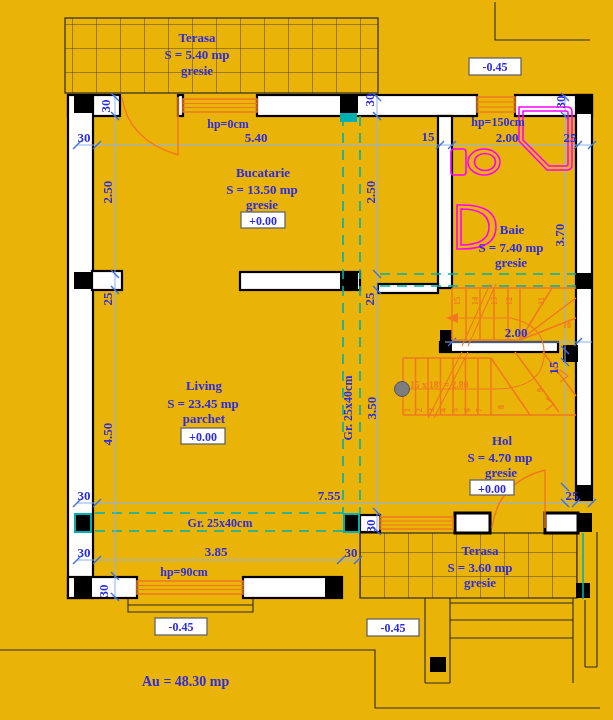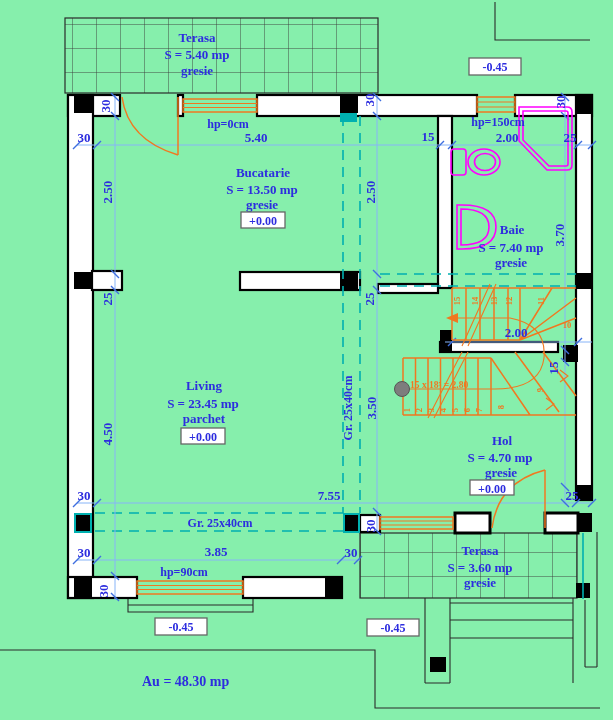--- a/index.html
+++ b/index.html
@@ -1,16 +1,16 @@
 <!DOCTYPE html>
 <html><head>
 <meta charset="utf-8">
 <style>
   html,body{margin:0;padding:0;background:#ffffff;}
-  .stage{width:613px;height:720px;position:relative;background:#86efac;overflow:hidden;}
+  .stage{width:613px;height:720px;position:relative;background:#eab308;overflow:hidden;}
   svg{display:block;}
   .t{font-family:"Liberation Serif",serif;font-weight:bold;fill:#2d2ddf;}
   .mid{text-anchor:middle;}
   .s14{font-size:14px;} .s13{font-size:13px;} .s12{font-size:12px;}
   .or{font-family:"Liberation Serif",serif;font-weight:bold;fill:#f07820;}
   .s9{font-size:9.5px;} .s8{font-size:8.5px;}
   .wall{fill:#ffffff;stroke:#000000;stroke-width:2.2;}
   .blk{fill:#000000;stroke:none;}
   .thin{stroke:#2a2a2a;stroke-width:1.1;fill:none;}
   .tile{stroke:#3a3a3a;stroke-width:0.9;fill:none;}

